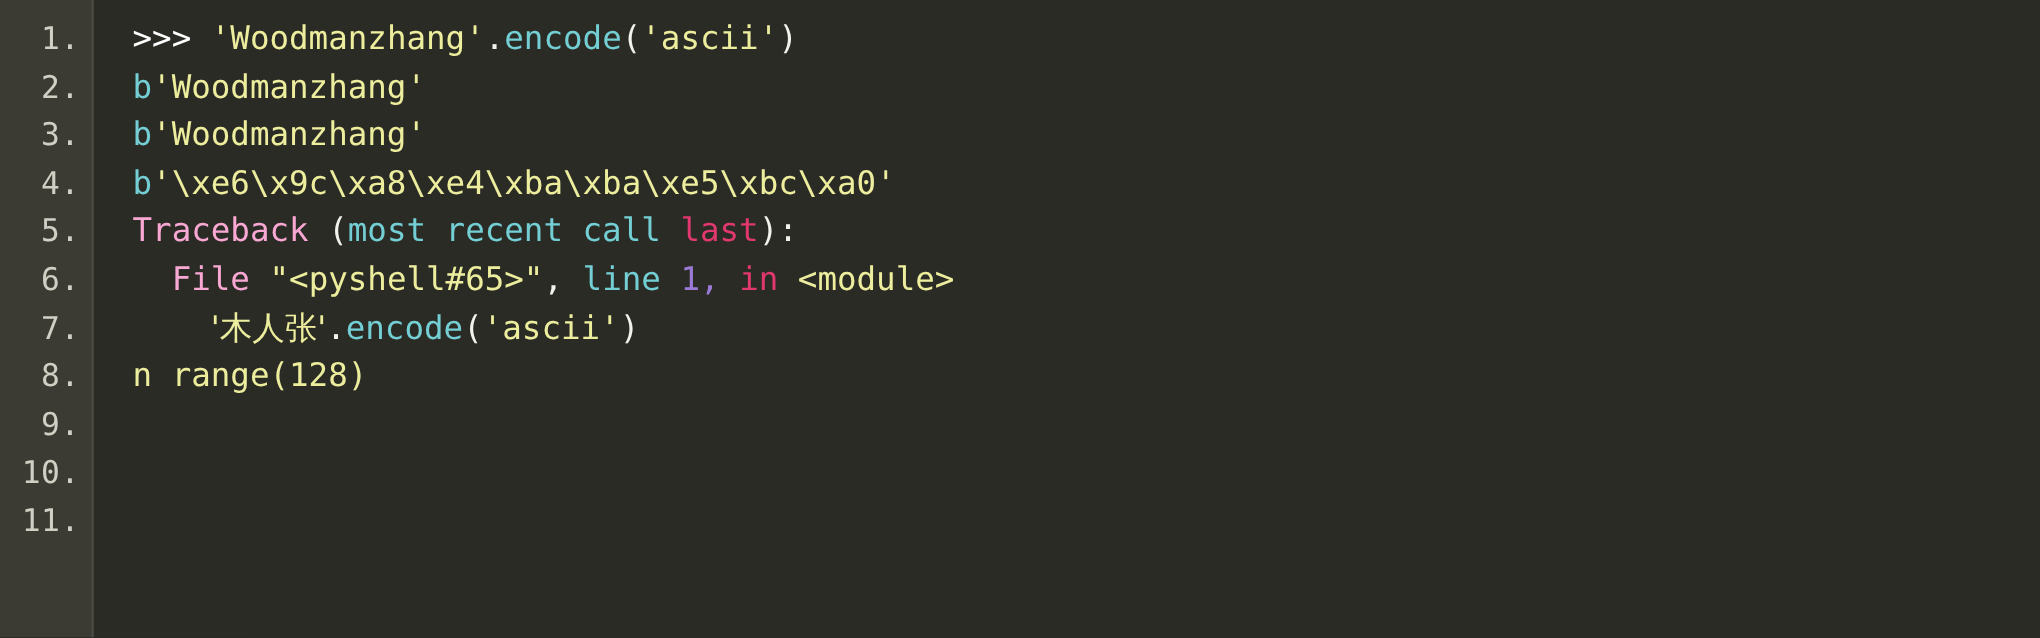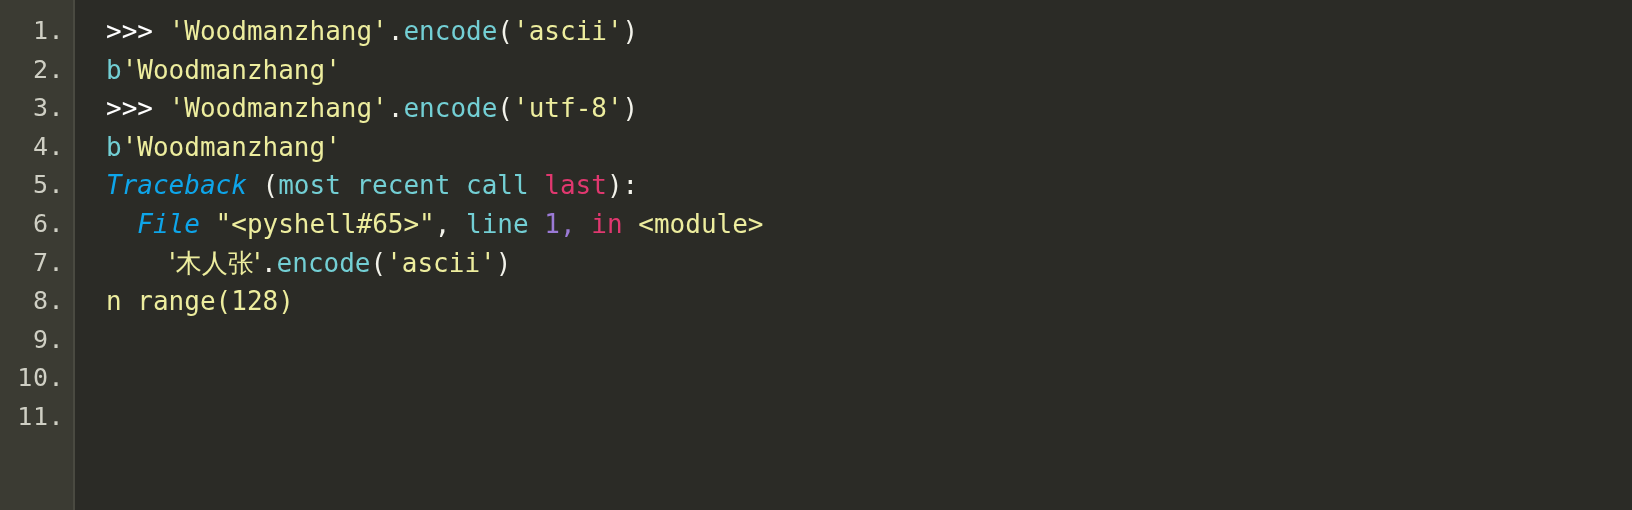--- a/index.html
+++ b/index.html
@@ -64,21 +64,21 @@
     white-space: pre;
     letter-spacing: 0px;
     color: #f0f0e0;
   }
 
   
   .tok-plain   { color: #f2f2ea; }
   .tok-prompt  { color: #ffffff; }
   .tok-string  { color: #eded9e; }
   .tok-builtin { color: #73cfd4; }
-  .tok-name    { color: #0ea5e9; font-style: italic; }
+  .tok-name    { color: #f9a8d4; }
   .tok-keyword { color: #e0386f; }
   .tok-number  { color: #9b7ad6; }
   .tok-punct   { color: #f2f2ea; }
 
   .cjk { font-family: "DejaVu Sans", "Liberation Sans", sans-serif; }
 </style>
 </head>
 <body>
 
 <div id="code-block">
@@ -94,21 +94,21 @@
       <div class="gutter-line">8.</div>
       <div class="gutter-line">9.</div>
       <div class="gutter-line">10.</div>
       <div class="gutter-line">11.</div>
       <div class="gutter-line blank"></div>
     </div>
 
   <div id="code-area">
       <div class="code-line"><span class="tok-prompt">&gt;&gt;&gt; </span><span class="tok-string">'Woodmanzhang'</span><span class="tok-punct">.</span><span class="tok-builtin">encode</span><span class="tok-punct">(</span><span class="tok-string">'ascii'</span><span class="tok-punct">)</span></div>
       <div class="code-line"><span class="tok-builtin">b</span><span class="tok-string">'Woodmanzhang'</span></div>
-      <div class="code-line"><span class="tok-prompt">&gt;&gt;&gt; </span><span class="tok-string">'Woodmanzhang'</span><span class="tok-punct">.</span><span class="tok-builtin">encode</span><span class="tok-punct">(</span><span class="tok-string">'utf-8'</span><span class="tok-punct">)</span></div>
       <div class="code-line"><span class="tok-builtin">b</span><span class="tok-string">'Woodmanzhang'</span></div>
+      <div class="code-line"><span class="tok-builtin">b</span><span class="tok-string">'\xe6\x9c\xa8\xe4\xba\xba\xe5\xbc\xa0'</span></div>
       <div class="code-line"><span class="tok-name">Traceback</span><span class="tok-plain"> </span><span class="tok-punct">(</span><span class="tok-builtin">most recent call </span><span class="tok-keyword">last</span><span class="tok-punct">):</span></div>
       <div class="code-line"><span class="tok-plain">  </span><span class="tok-name">File</span><span class="tok-plain"> </span><span class="tok-string">"&lt;pyshell#65&gt;"</span><span class="tok-punct">, </span><span class="tok-builtin">line</span><span class="tok-plain"> </span><span class="tok-number">1</span><span class="tok-number">, </span><span class="tok-keyword">in</span><span class="tok-plain"> </span><span class="tok-string">&lt;module&gt;</span></div>
       <div class="code-line"><span class="tok-plain">    </span><span class="tok-string cjk">'木人张'</span><span class="tok-punct">.</span><span class="tok-builtin">encode</span><span class="tok-punct">(</span><span class="tok-string">'ascii'</span><span class="tok-punct">)</span></div>
       <div class="code-line"><span class="tok-string">n range(128)</span></div>
     </div>
 
 </div>
 
 </body></html>

